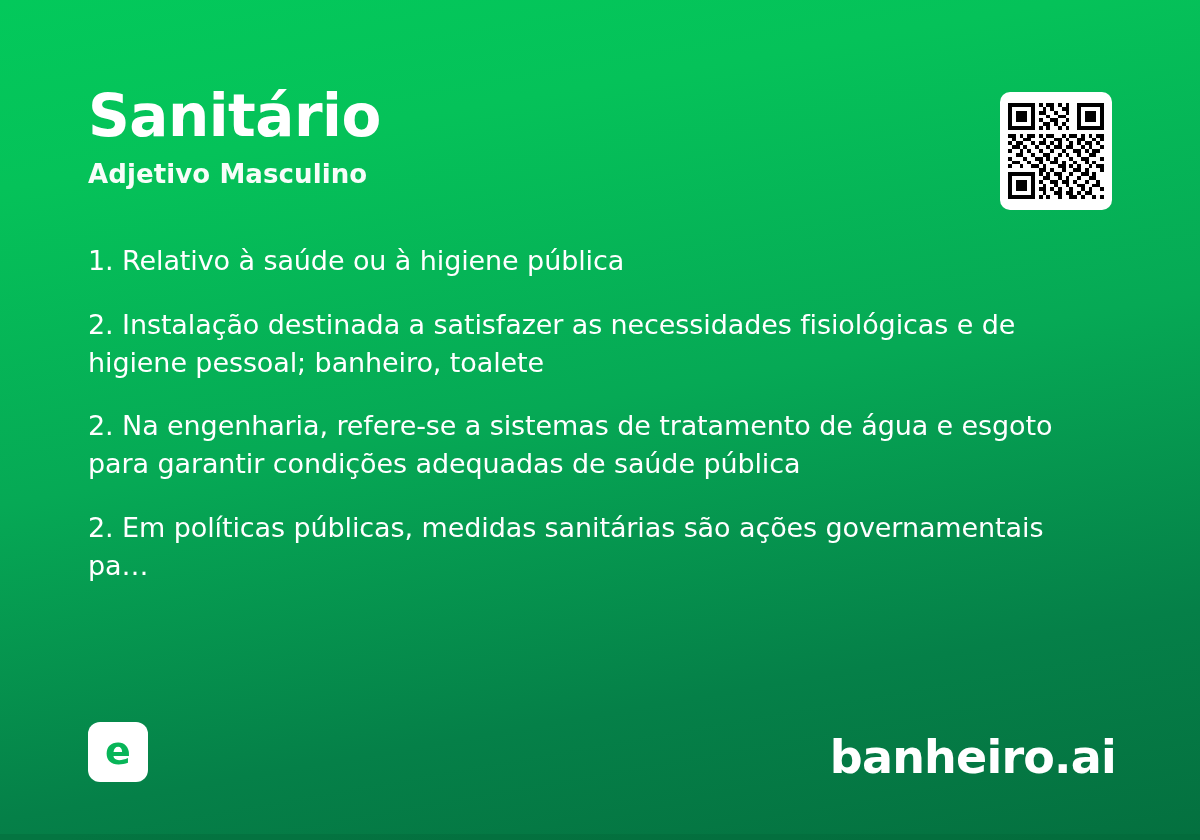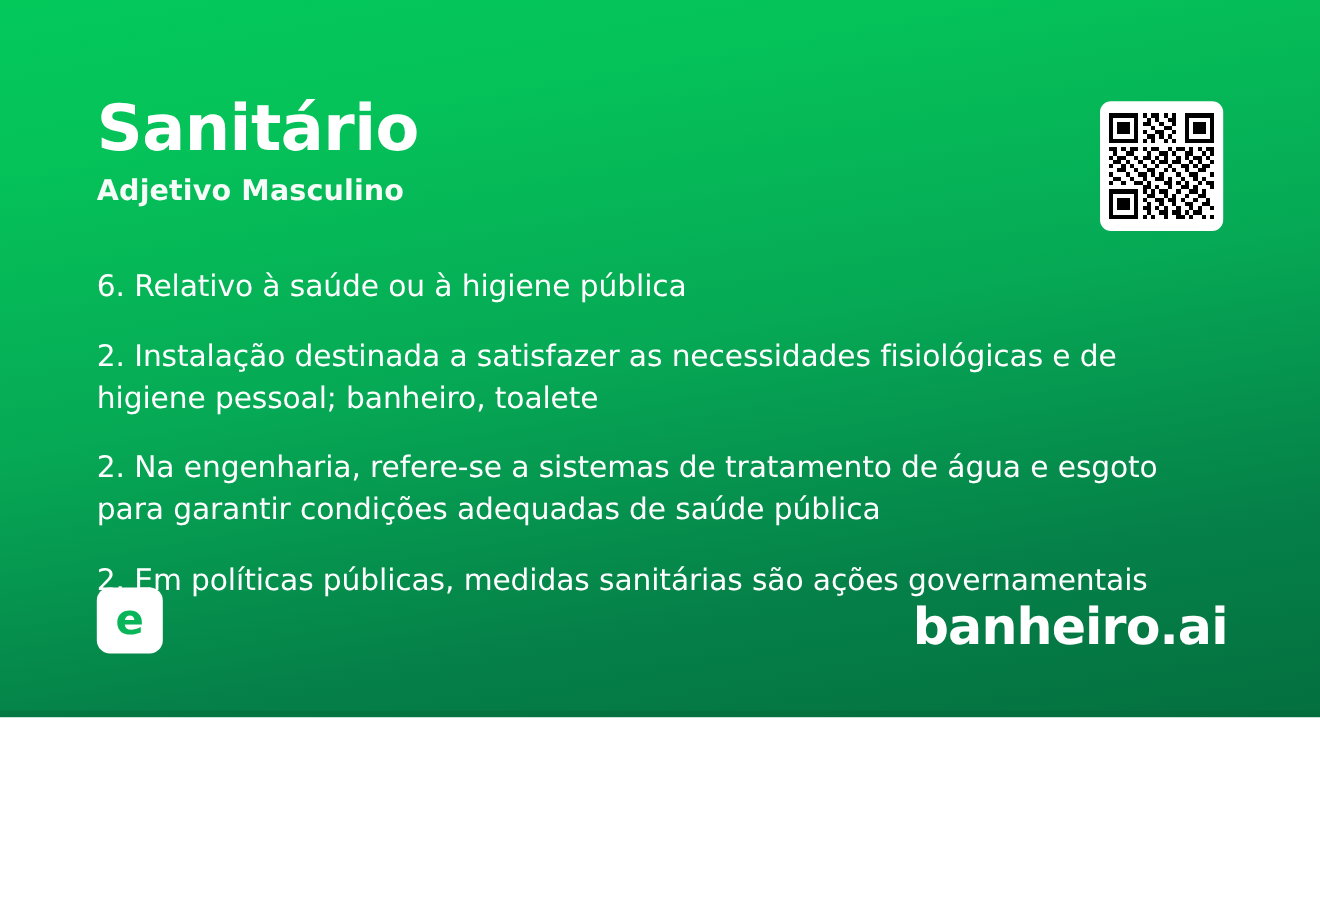--- a/index.html
+++ b/index.html
@@ -8,21 +8,21 @@
   }
   body {
     width: 1200px;
     height: 840px;
     font-family: "Liberation Sans", sans-serif;
     background: #ffffff;
   }
   .card {
     position: relative;
     width: 1200px;
-    height: 652px;
+    height: 840px;
     box-sizing: border-box;
     background: linear-gradient(170deg, #03c95b 0%, #05c259 18%, #06a955 48%, #058048 78%, #04703f 100%);
     overflow: hidden;
   }
   .card::after {
     content: "";
     position: absolute;
     left: 0; right: 0; bottom: 0;
     height: 6px;
     background: #036537;
@@ -293,21 +293,21 @@
           <rect x="13" y="24" width="1" height="1"></rect>
           <rect x="16" y="24" width="2" height="1"></rect>
           <rect x="19" y="24" width="1" height="1"></rect>
           <rect x="22" y="24" width="1" height="1"></rect>
           <rect x="24" y="24" width="1" height="1"></rect>
       </g>
     </svg>
   </div>
 
   <div class="definitions">
-    <p class="definition">6. Relativo à saúde ou à higiene pública</p>
+    <p class="definition">1. Relativo à saúde ou à higiene pública</p>
     <p class="definition">2. Instalação destinada a satisfazer as necessidades fisiológicas e de higiene pessoal; banheiro, toalete</p>
     <p class="definition">2. Na engenharia, refere-se a sistemas de tratamento de água e esgoto para garantir condições adequadas de saúde pública</p>
     <p class="definition">2. Em políticas públicas, medidas sanitárias são ações governamentais pa…</p>
   </div>
 
   <div class="footer-logo">
     <span>e</span>
   </div>
 
   <div class="brand">banheiro.ai</div>

